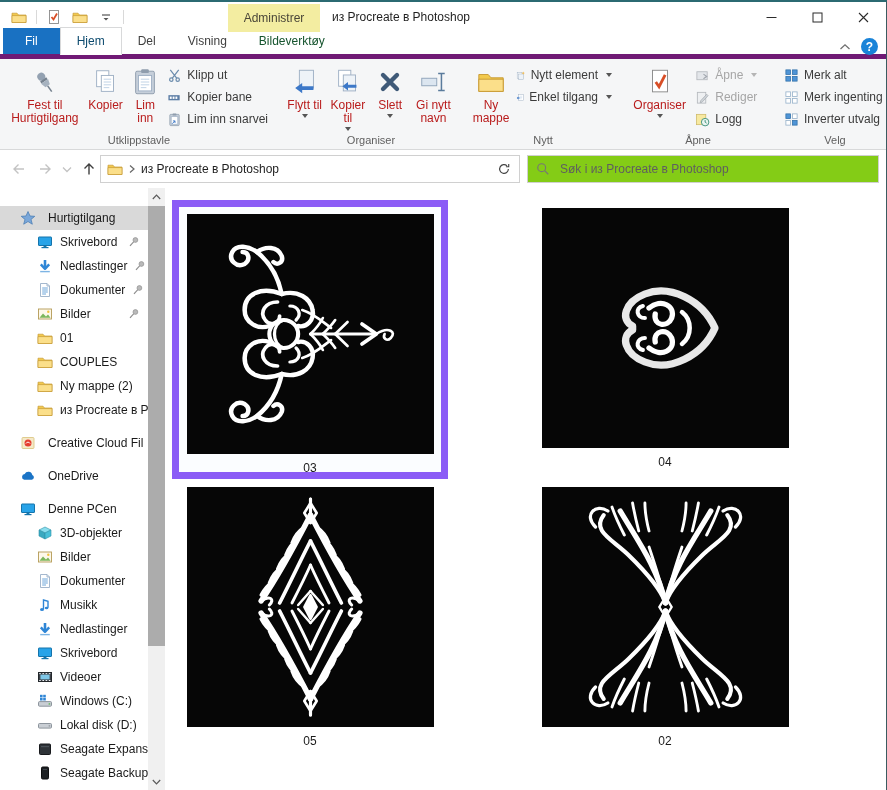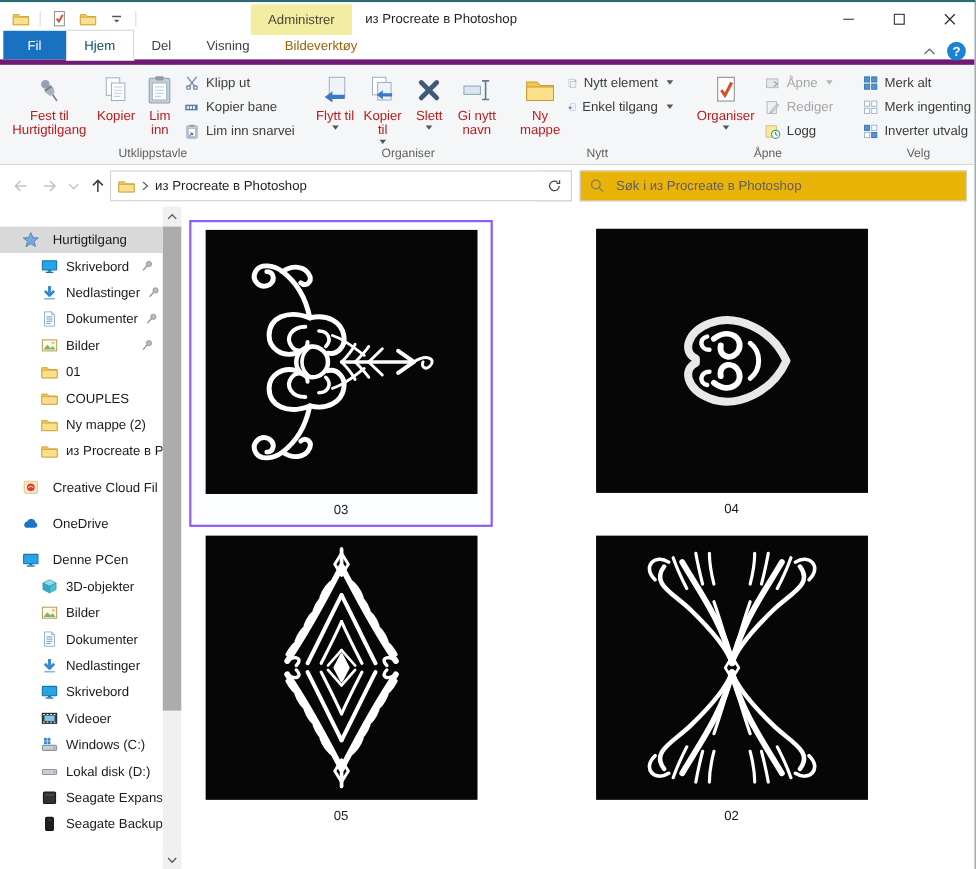--- a/index.html
+++ b/index.html
@@ -18,21 +18,21 @@
   .admin-tab{position:absolute;left:228px;top:2px;width:92px;height:28px;background:#f3eda1;
     color:#4a4638;display:flex;align-items:center;justify-content:center;}
   .win-title{position:absolute;left:332px;top:0;height:30px;line-height:30px;color:#1f1f1f;}
   .wctrls{position:absolute;right:0;top:0;height:30px;display:flex;}
   .wbtn{width:46px;height:30px;display:flex;align-items:center;justify-content:center;}
   
   .tabrow{position:absolute;left:0;top:30px;width:100%;height:27px;background:#fff;border-bottom:5px solid #701a75;box-sizing:border-box;display:flex;align-items:flex-end;}
   .tab{height:26px;line-height:26px;padding:0 16px;color:#3f3f3f;}
   .tab.file{background:#1971c2;color:#fff;padding:0 22px;margin-left:3px;}
   .tab.active{background:#fff;border:1px solid #d8d9da;border-bottom:1px solid #fff;margin-bottom:-1px;color:#0c4a6e;}
-  .tab.tools{color:#a16207;}
+  .tab.tools{color:#14532d;}
   .tabrow-right{position:absolute;right:8px;top:36px;display:flex;align-items:center;gap:10px;}
   .help-circle{width:17px;height:17px;border-radius:50%;background:#1983d8;color:#fff;font-weight:bold;
     font-size:12px;display:flex;align-items:center;justify-content:center;}
   
   .ribbon{position:absolute;left:0;top:57px;width:100%;height:91px;background:#f5f6f7;border-bottom:1px solid #d8d9da;box-sizing:border-box;display:flex;}
   .rgroup{display:flex;flex-direction:column;box-sizing:border-box;padding-top:2px;}
   .rbody{display:flex;align-items:flex-start;flex:1;padding:1px 6px 0 6px;}
   .rlabel{text-align:center;color:#606060;font-size:11px;height:16px;line-height:15px;}
   .gdiv{width:1px;background:#e2e3e5;margin:2px 0;}
   .bigbtn{display:flex;flex-direction:column;align-items:center;padding-top:3px;text-align:center;line-height:13px;color:#b91c1c;}
@@ -45,41 +45,41 @@
   .caret.blok{margin:2px 0 0 0;}
   
   .navbar{position:absolute;left:0;top:148px;width:100%;height:38px;background:#fff;display:flex;align-items:center;}
   .navbtn{width:26px;height:26px;display:flex;align-items:center;justify-content:center;}
   .addr{position:absolute;left:100px;top:5px;width:420px;height:28px;border:1px solid #d0d0d0;box-sizing:border-box;display:flex;align-items:center;background:#fff;}
   .addr .seg{display:flex;align-items:center;gap:5px;padding:0 6px;height:100%;}
   .addr .crumbtext{color:#1f1f1f;}
   .addr .spacer{flex:1;}
   .addr .dd{width:26px;height:100%;display:flex;align-items:center;justify-content:center;border-left:1px solid #eee;}
   .refresh{position:absolute;left:488px;top:5px;width:32px;height:28px;border:1px solid #d0d0d0;border-left:none;box-sizing:border-box;display:flex;align-items:center;justify-content:center;background:#fff;}
-  .search{position:absolute;left:527px;top:5px;width:352px;height:28px;border:1px solid #d0d0d0;box-sizing:border-box;display:flex;align-items:center;padding:0 8px;gap:8px;background:#eab308;}
+  .search{position:absolute;left:527px;top:5px;width:352px;height:28px;border:1px solid #d0d0d0;box-sizing:border-box;display:flex;align-items:center;padding:0 8px;gap:8px;background:#84cc16;}
   .search input{border:none;outline:none;flex:1;font:12px "Liberation Sans",sans-serif;color:#444;background:transparent;}
   .search input::placeholder{color:#5f5f5f;opacity:1;}
   
   .sidebar{position:absolute;left:0;top:186px;width:148px;bottom:0;background:#fff;padding-top:18px;box-sizing:border-box;overflow:hidden;}
   .srow{height:24px;display:flex;align-items:center;gap:7px;white-space:nowrap;color:#1a1a1a;}
   .srow .sic{width:16px;height:16px;flex:0 0 16px;}
   .lvl0{padding-left:20px;gap:12px;}
   .lvl1{padding-left:37px;}
   .srow.selected{background:#d9d9d9;}
   .pin{margin-left:auto;margin-right:8px;width:12px;height:12px;flex:0 0 12px;}
   .sec{margin-top:9px;}
   [data-list="sidebar.cloud"] .srow{margin-top:9px;}
   
   .sscroll{position:absolute;left:148px;top:186px;width:17px;bottom:0;background:#f0f0f0;}
   .sbtn{position:absolute;left:0;width:17px;height:17px;display:flex;align-items:center;justify-content:center;background:#f0f0f0;}
   .sthumb{position:absolute;left:0;top:18px;width:17px;height:440px;background:#acacac;}
   
   .content{position:absolute;left:165px;top:186px;right:0;bottom:0;background:#fff;}
   .cell{position:absolute;width:276px;height:279px;box-sizing:border-box;display:flex;flex-direction:column;align-items:center;padding-top:7px;border:1px solid transparent;}
-  .cell.selected{border:2px solid #8b5cf6;background:#fbfdff;}
+  .cell.selected{border:7px solid #8b5cf6;background:#fbfdff;}
   .thumb{width:247px;height:240px;background:#060606;}
   .thumb svg{width:100%;height:100%;}
   .clabel{margin-top:7px;color:#1b1b1b;}
   .orn{stroke:#ffffff;fill:none;stroke-linecap:round;stroke-linejoin:round;}
 </style>
 </head>
 <body>
 
 <svg width="0" height="0" style="position:absolute">
   <defs>
@@ -651,20 +651,26 @@
           <span>Bilder</span>
         </div>
 
         <div class="srow lvl1">
           <svg class="sic">
             <use href="#document-icon"></use>
           </svg>
           <span>Dokumenter</span>
         </div>
 
+        <div class="srow lvl1">
+          <svg class="sic">
+            <use href="#music-icon"></use>
+          </svg>
+          <span>Musikk</span>
+        </div>
 
         <div class="srow lvl1">
           <svg class="sic">
             <use href="#download-icon"></use>
           </svg>
           <span>Nedlastinger</span>
         </div>
 
         <div class="srow lvl1">
           <svg class="sic">

